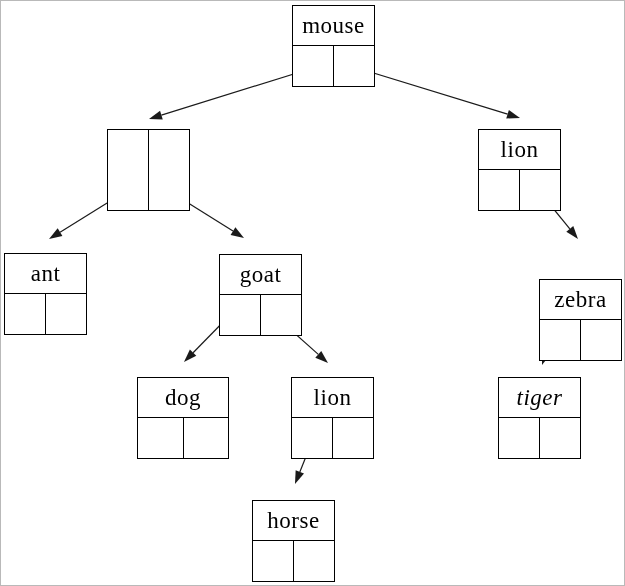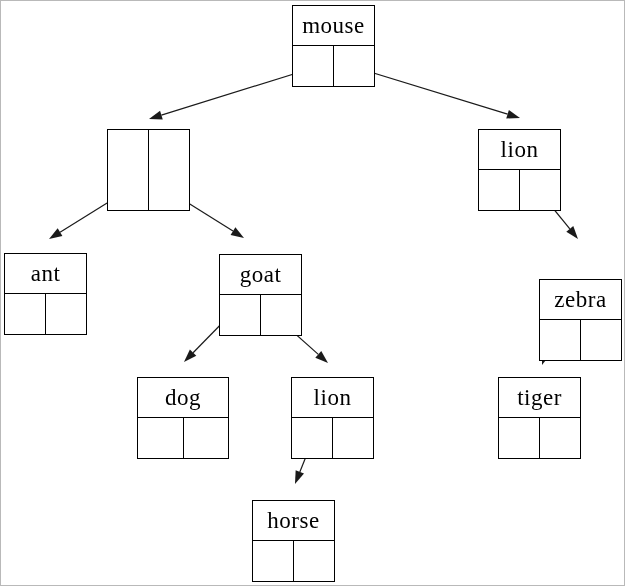--- a/index.html
+++ b/index.html
@@ -134,21 +134,21 @@
         </div>
       </div>
       <div class="node" style="left: 290px; top: 376px; width: 83px; height: 82px;">
         <div class="node-title" style="height: 40px;">lion</div>
         <div class="node-cells">
           <div class="cell cell-left"></div>
           <div class="cell cell-right"></div>
         </div>
       </div>
       <div class="node" style="left: 497px; top: 376px; width: 83px; height: 82px;">
-        <div class="node-title" style="height: 40px;">tiger</div>
+        <div class="node-title" style="height: 40px; font-style: italic;">tiger</div>
         <div class="node-cells">
           <div class="cell cell-left"></div>
           <div class="cell cell-right"></div>
         </div>
       </div>
       <div class="node" style="left: 251px; top: 499px; width: 83px; height: 82px; justify-content: center;">
         <div class="node-title" style="height: 40px;">horse</div>
         <div class="node-cells">
           <div class="cell cell-left"></div>
           <div class="cell cell-right"></div>

